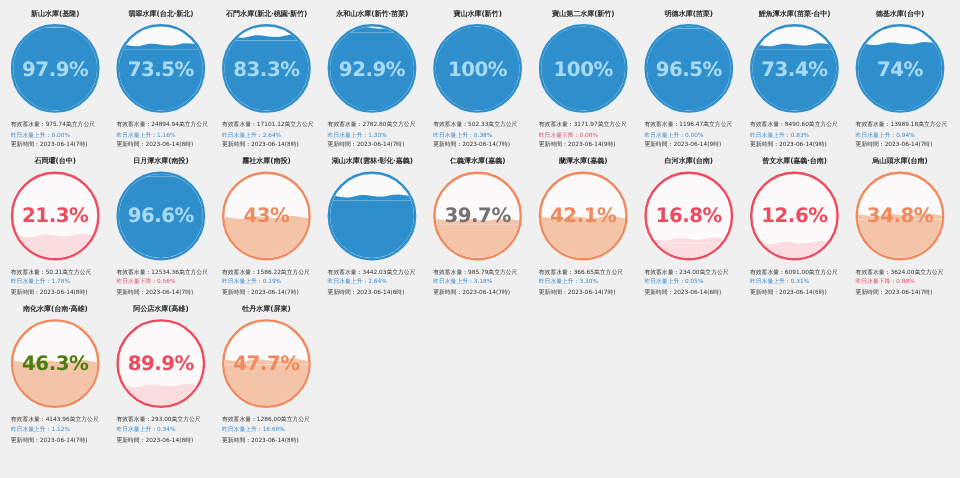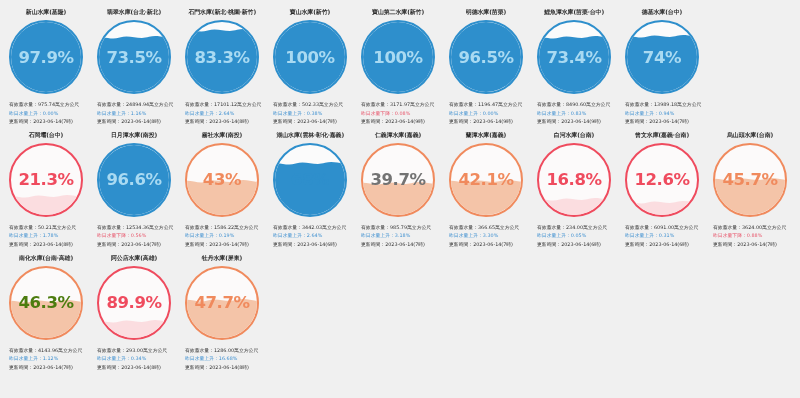--- a/index.html
+++ b/index.html
@@ -146,20 +146,38 @@
           </div>
           <div class="pct" style="color:#a9daf2;">83.3%</div>
         </div>
         <div class="meta">
           <div class="m-vol">有效蓄水量：17101.12萬立方公尺</div>
           <div class="m-up">昨日水量上升：2.64%</div>
           <div class="m-time">更新時間：2023-06-14(8時)</div>
         </div>
       </div>
       <div class="card">
+        <div class="card-title">永和山水庫(新竹‧苗栗)</div>
+        <div class="gauge-wrap">
+          <div class="gauge" style="border-color:#2e8fcc;background:#fbfbfb;">
+            <div class="fill" style="height:92.9%;background:#2e8fcc;">
+              <svg class="wave" viewBox="0 0 100 10" preserveAspectRatio="none">
+                <path d="M0,6 C12,0 20,10 33,5 C45,0 55,9 68,4 C80,0 90,8 100,5 L100,10 L0,10 Z" fill="#2e8fcc"></path>
+              </svg>
+            </div>
+          </div>
+          <div class="pct" style="color:#a9daf2;">92.9%</div>
+        </div>
+        <div class="meta">
+          <div class="m-vol">有效蓄水量：2782.80萬立方公尺</div>
+          <div class="m-up">昨日水量上升：1.30%</div>
+          <div class="m-time">更新時間：2023-06-14(7時)</div>
+        </div>
+      </div>
+      <div class="card">
         <div class="card-title">寶山水庫(新竹)</div>
         <div class="gauge-wrap">
           <div class="gauge" style="border-color:#2e8fcc;background:#fbfbfb;">
             <div class="fill" style="height:100%;background:#2e8fcc;"></div>
           </div>
           <div class="pct" style="color:#a9daf2;">100%</div>
         </div>
         <div class="meta">
           <div class="m-vol">有效蓄水量：502.33萬立方公尺</div>
           <div class="m-up">昨日水量上升：0.38%</div>
@@ -383,21 +401,21 @@
       <div class="card">
         <div class="card-title">烏山頭水庫(台南)</div>
         <div class="gauge-wrap">
           <div class="gauge" style="border-color:#f08a5d;background:#fcfafa;">
             <div class="fill" style="height:45.7%;background:#f4c4a8;">
               <svg class="wave" viewBox="0 0 100 10" preserveAspectRatio="none">
                 <path d="M0,6 C12,0 20,10 33,5 C45,0 55,9 68,4 C80,0 90,8 100,5 L100,10 L0,10 Z" fill="#f4c4a8"></path>
               </svg>
             </div>
           </div>
-          <div class="pct" style="color:#f08a5d;">45.7%</div>
+          <div class="pct" style="color:#f08a5d;">34.8%</div>
         </div>
         <div class="meta">
           <div class="m-vol">有效蓄水量：3624.00萬立方公尺</div>
           <div class="m-down">昨日水量下降：0.88%</div>
           <div class="m-time">更新時間：2023-06-14(7時)</div>
         </div>
       </div>
     </div>
   <div class="row" id="row3">
       <div class="card">

